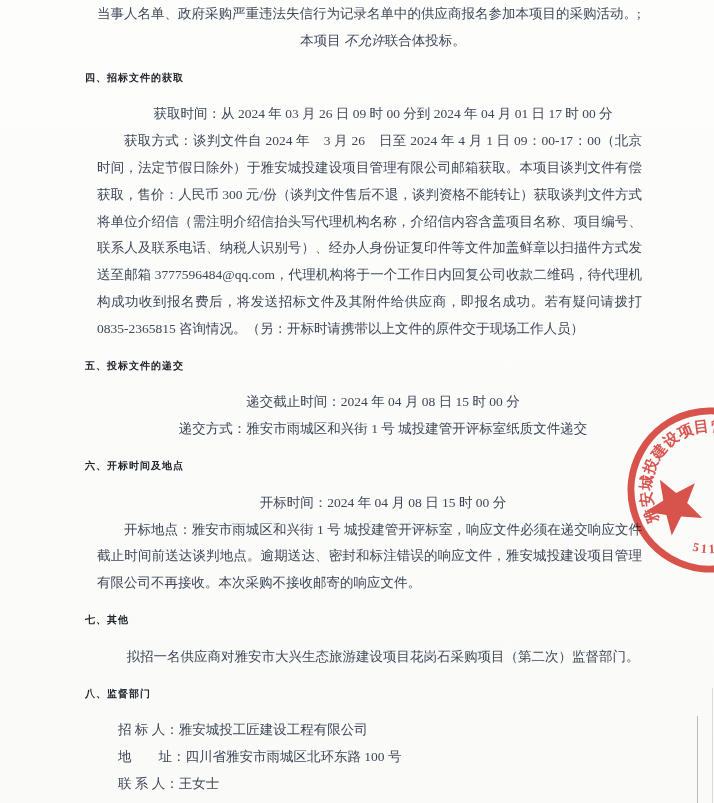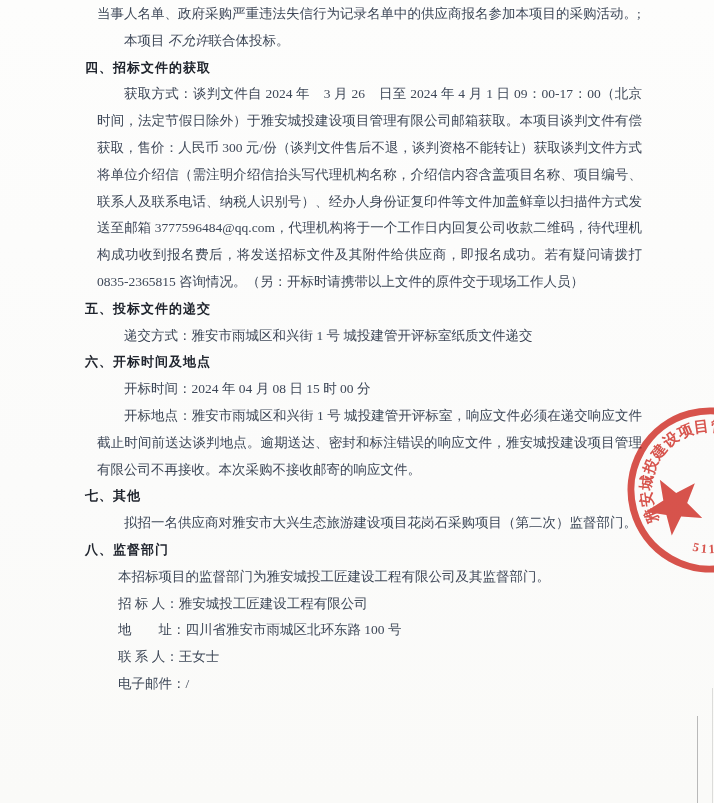--- a/index.html
+++ b/index.html
@@ -17,28 +17,28 @@
   .doc {
     position: absolute;
     left: 97px; top: 1px;
     width: 545px;
     color: #3d4757;
     font-size: 13.5px;
     line-height: 26.8px;
   }
   .para { margin: 0; text-align: left; }
   .para.just { text-align: justify; text-align-last: left; font-family: Liberation Serif, serif; }
-  .ind-first { text-indent: 2em; }
+  .ind-first { text-indent: 2em; text-align: center; }
   .ind-small { text-indent: 1.55em; }
   .it { font-style: italic; }
   .sec-h {
-    margin: 0;
+    margin: 10px;
     font-family: "Liberation Sans", sans-serif;
     font-weight: bold;
-    font-size: 13px;
+    font-size: 10px;
     line-height: 26.8px;
     color: #20252e;
     letter-spacing: 1px;
     margin-left: -12px;
   }
   
   .stamp {
     position: absolute;
     left: 606px; top: 390px;
     width: 210px; height: 210px;
@@ -68,30 +68,31 @@
 </style>
 </head>
 <body>
 
 <div class="page">
 
   <div class="doc" id="doc">
       <p class="para"><span>当事人名单、政府采购严重违法失信行为记录名单中的供应商报名参加本项目的采购活动。;</span></p>
       <p class="para ind-first"><span>本项目 </span><span class="it">不允许</span><span>联合体投标。</span></p>
       <h3 class="sec-h">四、招标文件的获取</h3>
+      <p class="para ind-first"><span>获取时间：从 2024 年 03 月 26 日  09 时 00 分到 2024 年 04 月 01 日  17 时 00 分</span></p>
       <p class="para ind-first just"><span>获取方式：谈判文件自 2024 年　3 月 26　日至 2024 年 4 月 1 日 09：00-17：00（北京时间，法定节假日除外）于雅安城投建设项目管理有限公司邮箱获取。本项目谈判文件有偿获取，售价：人民币 300 元/份（谈判文件售后不退，谈判资格不能转让）获取谈判文件方式 将单位介绍信（需注明介绍信抬头写代理机构名称，介绍信内容含盖项目名称、项目编号、联系人及联系电话、纳税人识别号）、经办人身份证复印件等文件加盖鲜章以扫描件方式发送至邮箱 3777596484@qq.com，代理机构将于一个工作日内回复公司收款二维码，待代理机构成功收到报名费后，将发送招标文件及其附件给供应商，即报名成功。若有疑问请拨打 0835-2365815 咨询情况。（另：开标时请携带以上文件的原件交于现场工作人员）</span></p>
       <h3 class="sec-h">五、投标文件的递交</h3>
+      <p class="para ind-first"><span>递交截止时间：2024 年 04 月 08 日  15 时 00 分</span></p>
       <p class="para ind-first"><span>递交方式：雅安市雨城区和兴街 1 号  城投建管开评标室纸质文件递交</span></p>
       <h3 class="sec-h">六、开标时间及地点</h3>
       <p class="para ind-first"><span>开标时间：2024 年 04 月 08 日  15 时 00 分</span></p>
       <p class="para ind-first just"><span>开标地点：雅安市雨城区和兴街 1 号  城投建管开评标室，响应文件必须在递交响应文件截止时间前送达谈判地点。逾期送达、密封和标注错误的响应文件，雅安城投建设项目管理有限公司不再接收。本次采购不接收邮寄的响应文件。</span></p>
       <h3 class="sec-h">七、其他</h3>
       <p class="para ind-first"><span>拟招一名供应商对雅安市大兴生态旅游建设项目花岗石采购项目（第二次）监督部门。</span></p>
       <h3 class="sec-h">八、监督部门</h3>
-      <p class="para ind-small"><span>本招标项目的监督部门为雅安城投工匠建设工程有限公司及其监督部门。</span></p>
       <p class="para ind-small"><span>招 标 人：雅安城投工匠建设工程有限公司</span></p>
       <p class="para ind-small"><span>地　　址：四川省雅安市雨城区北环东路 100 号</span></p>
       <p class="para ind-small"><span>联 系 人：王女士</span></p>
       <p class="para ind-small"><span>电子邮件：/</span></p>
     </div>
 
   <svg class="stamp" viewBox="0 0 210 210" xmlns="http://www.w3.org/2000/svg" aria-hidden="true">
     <g transform="rotate(-15 104 100)">
       <circle cx="104" cy="100" r="79" fill="none" stroke="#d8453e" stroke-width="7"></circle>
       <path id="stamp-arc-top" d="M 47 115.3 A 59 59 0 1 1 161 115.3" fill="none"></path>

